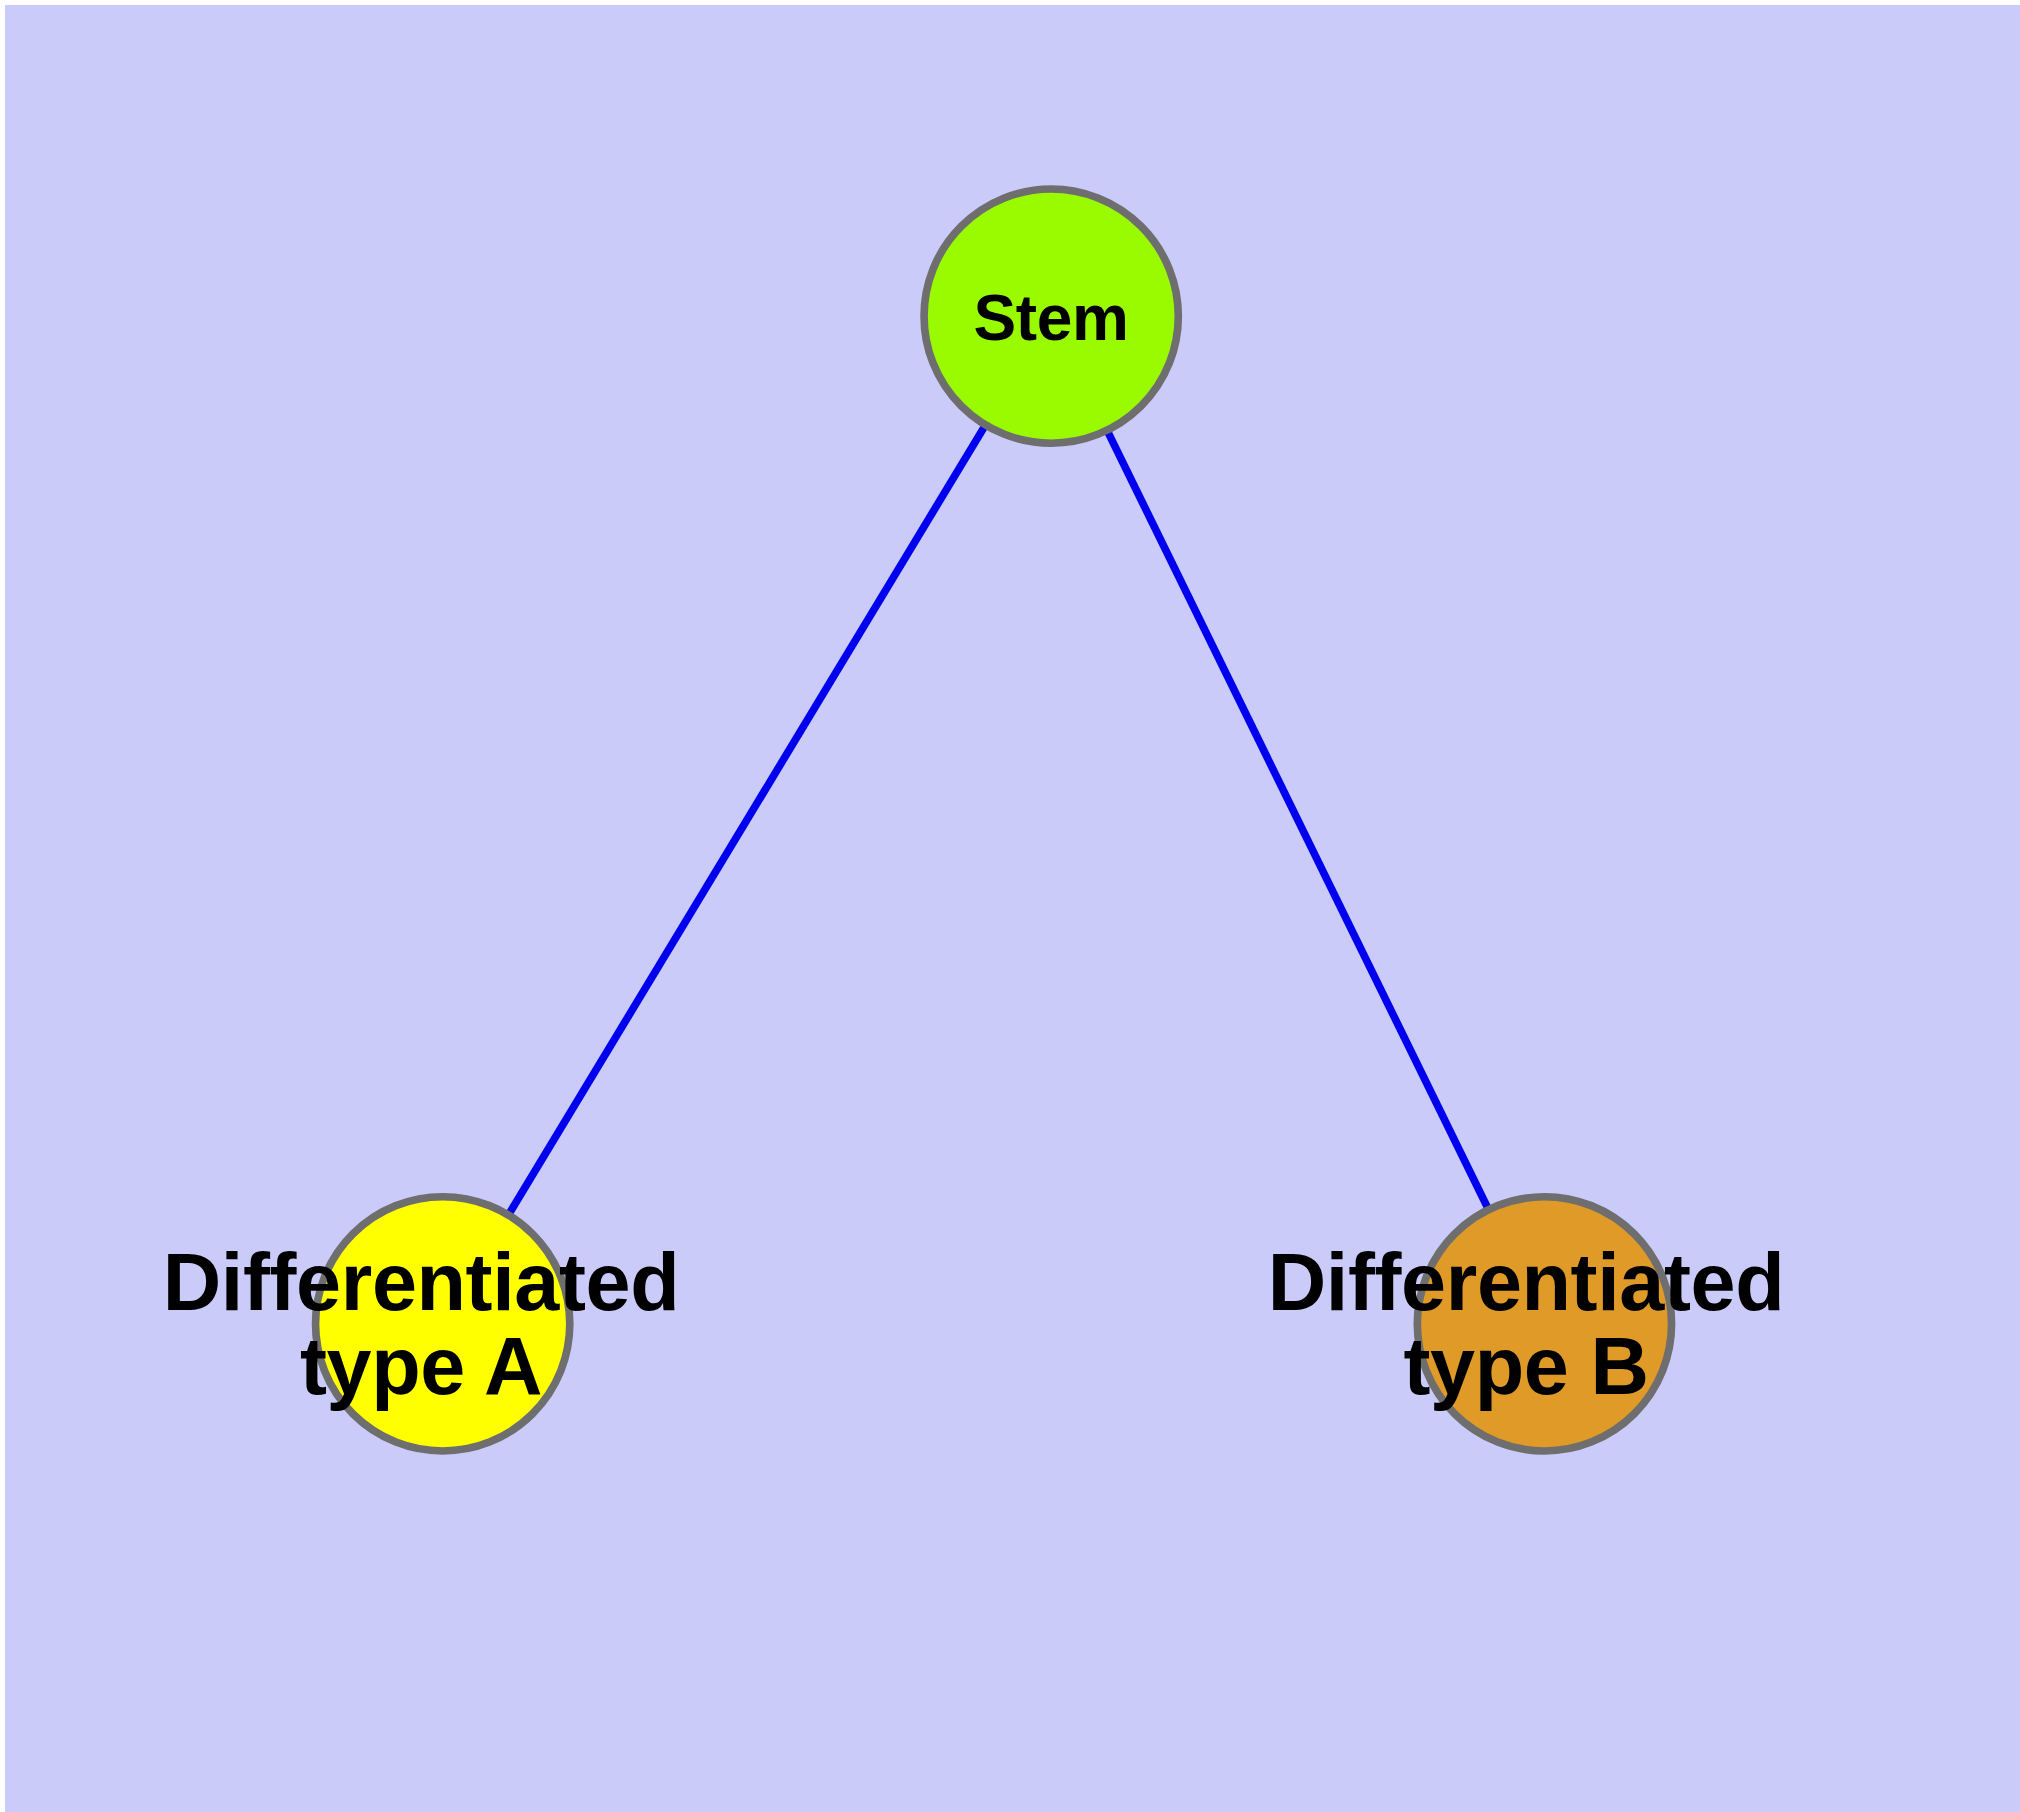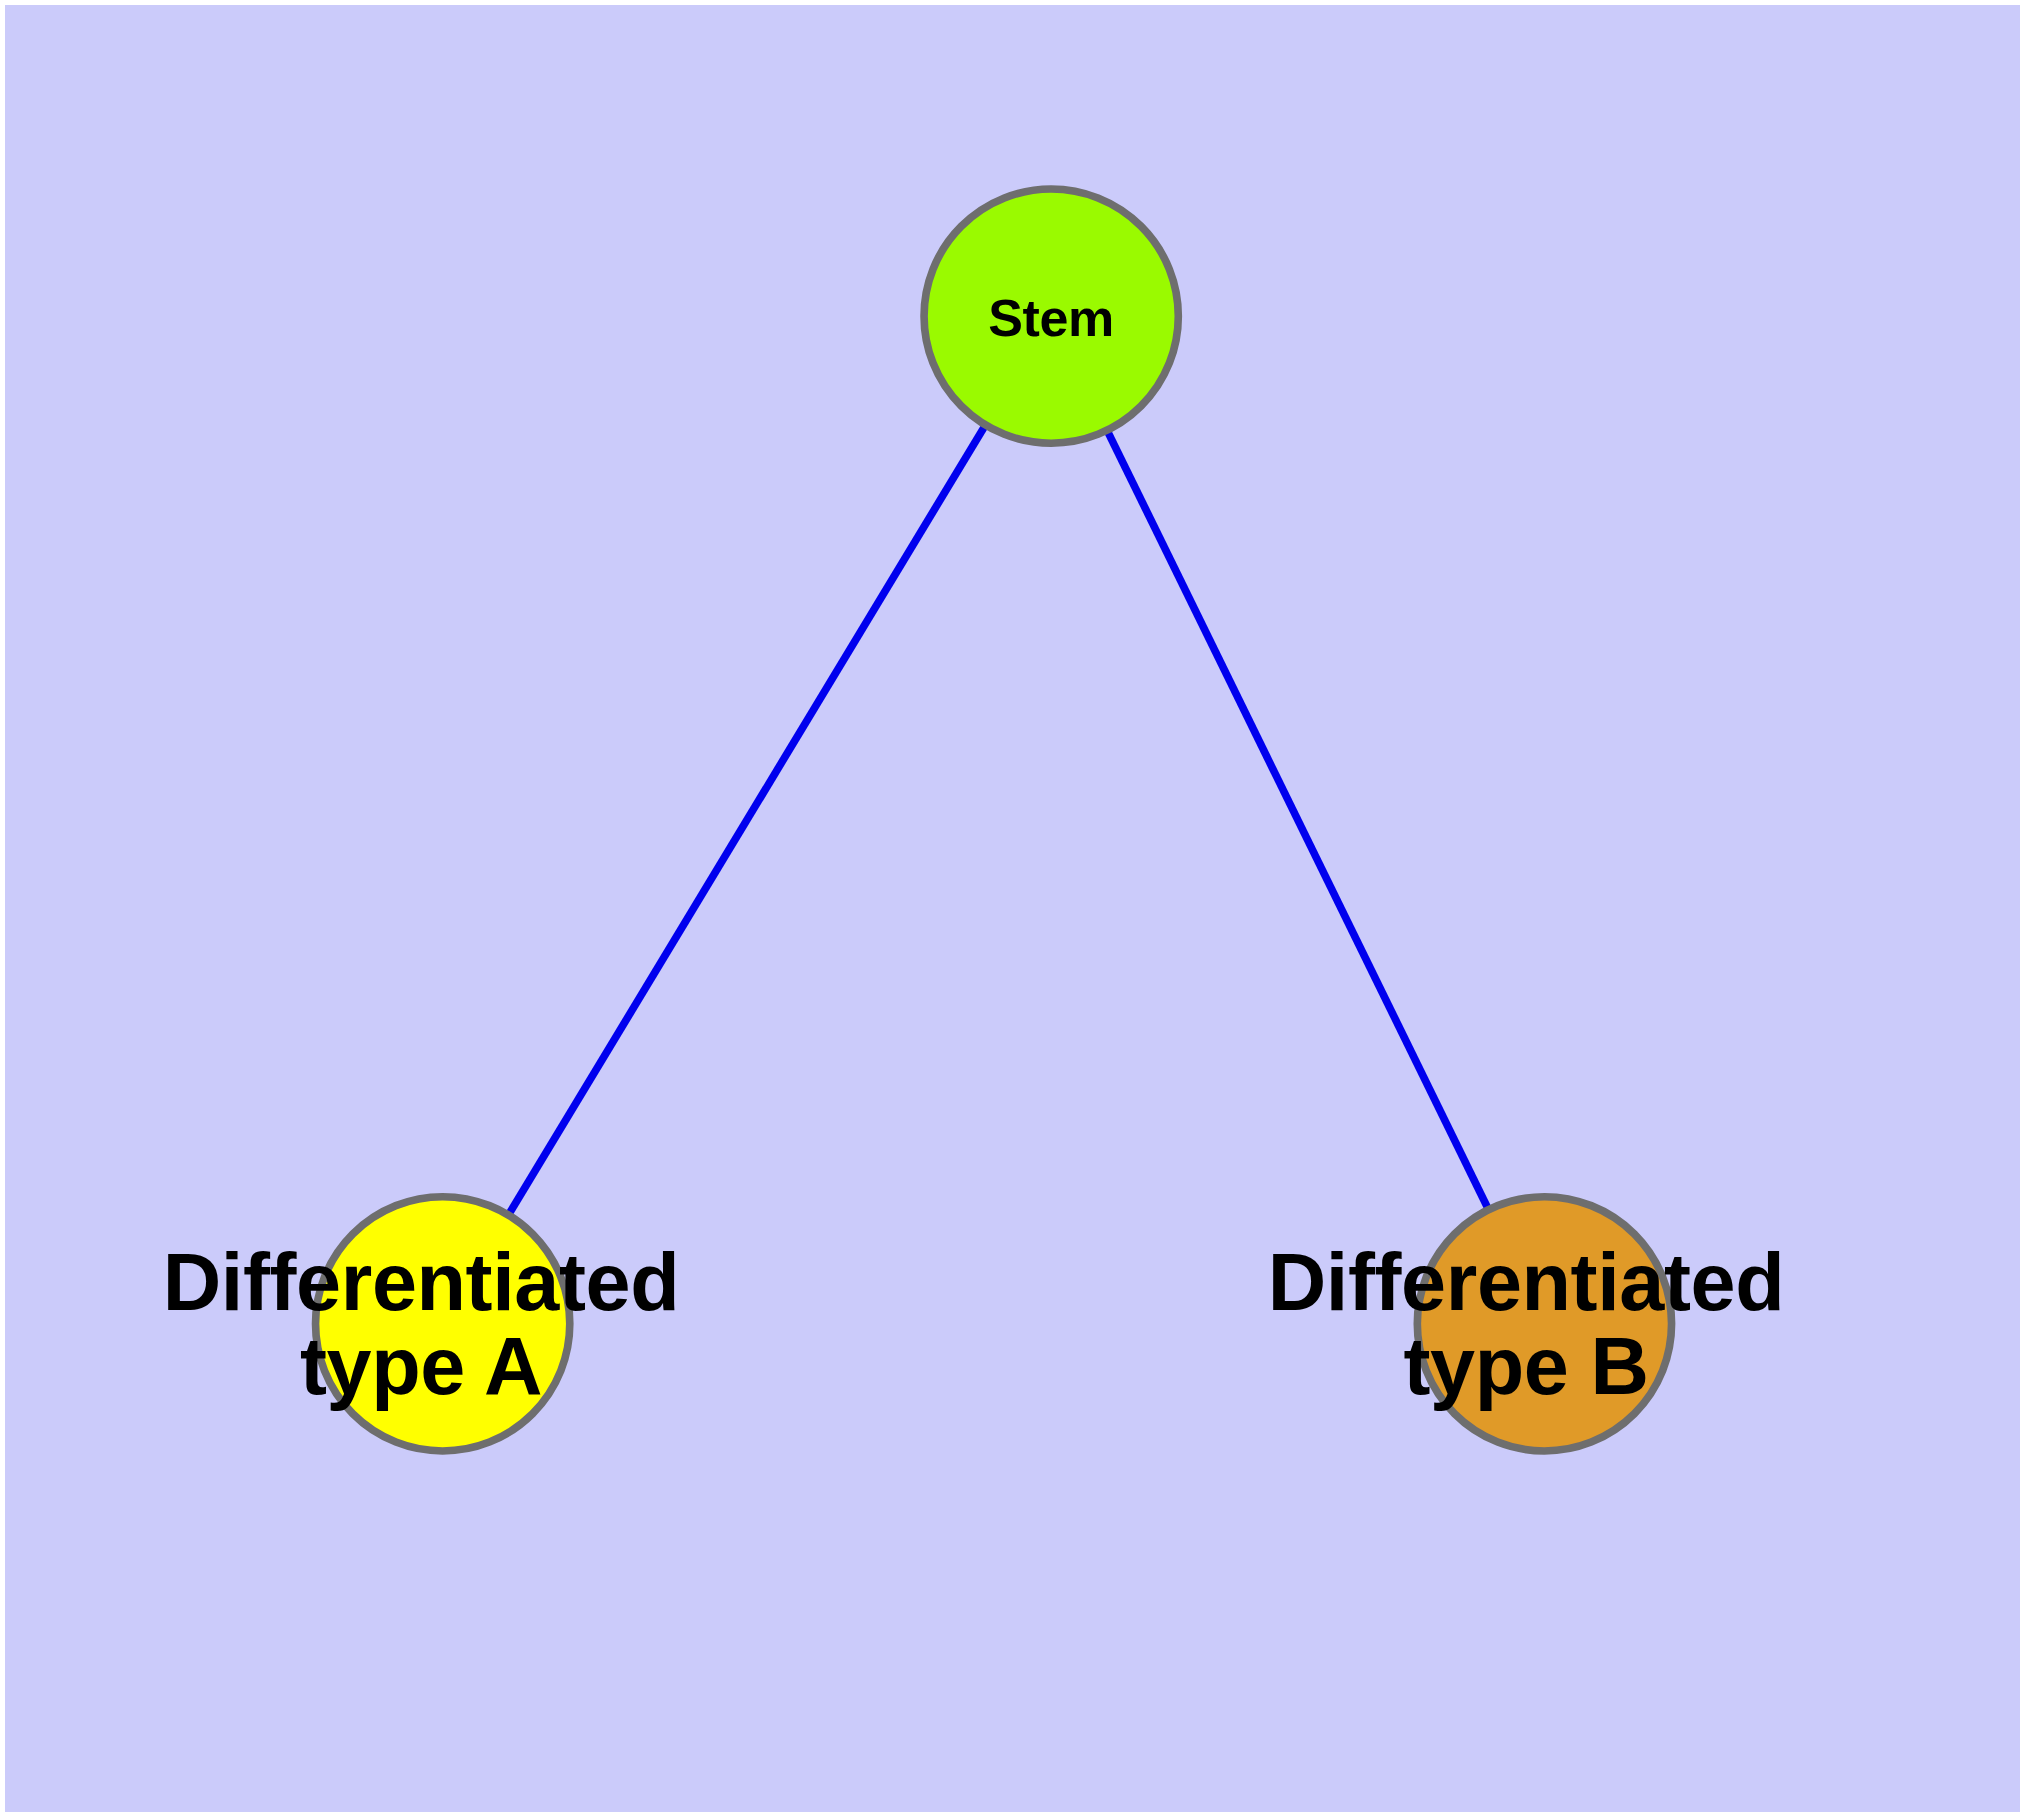--- a/index.html
+++ b/index.html
@@ -66,19 +66,19 @@
       <line class="edge-line" x1="1240" y1="373" x2="522" y2="1562" stroke="#0000ee" stroke-width="9"></line>
       <line class="edge-line" x1="1240" y1="373" x2="1822" y2="1562" stroke="#0000ee" stroke-width="9"></line>
     </g>
     <g>
       <circle class="node-circle" cx="1240" cy="373" r="150" fill="#9afa00" stroke="#6e6e6e" stroke-width="9"></circle>
       <circle class="node-circle" cx="522" cy="1562" r="150" fill="#ffff00" stroke="#6e6e6e" stroke-width="9"></circle>
       <circle class="node-circle" cx="1822" cy="1562" r="150" fill="#e09a28" stroke="#6e6e6e" stroke-width="9"></circle>
     </g>
   </svg>
 
-  <div class="node-label" style="left: 1051px; top: 318px; color: rgb(0, 0, 0); font-size: 52px;">Stem</div>
+  <div class="node-label" style="left: 1051px; top: 318px; color: rgb(0, 0, 0); font-size: 64px;">Stem</div>
   <div class="node-label" style="left: 421px; top: 1324px; color: rgb(0, 0, 0); font-size: 81px;">Differentiated
 type A</div>
   <div class="node-label" style="left: 1526px; top: 1324px; color: rgb(0, 0, 0); font-size: 81px;">Differentiated
 type B</div>
 </div>
 
 
 </body></html>

